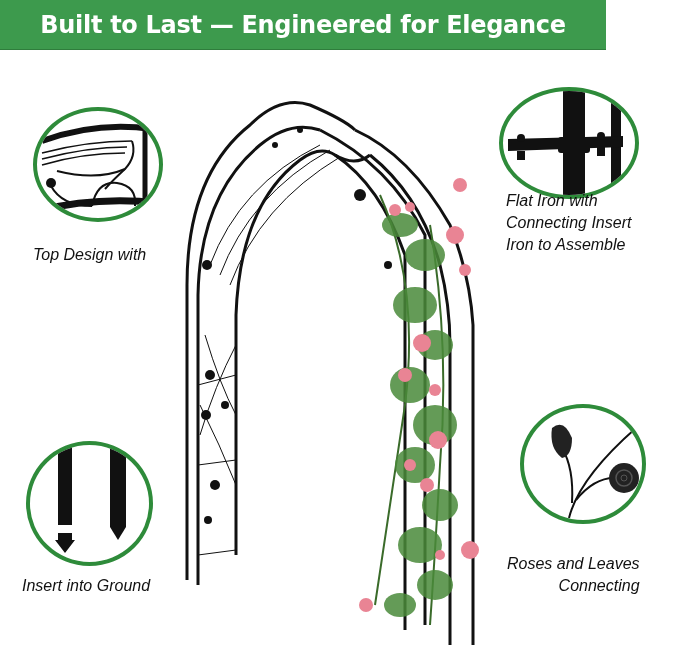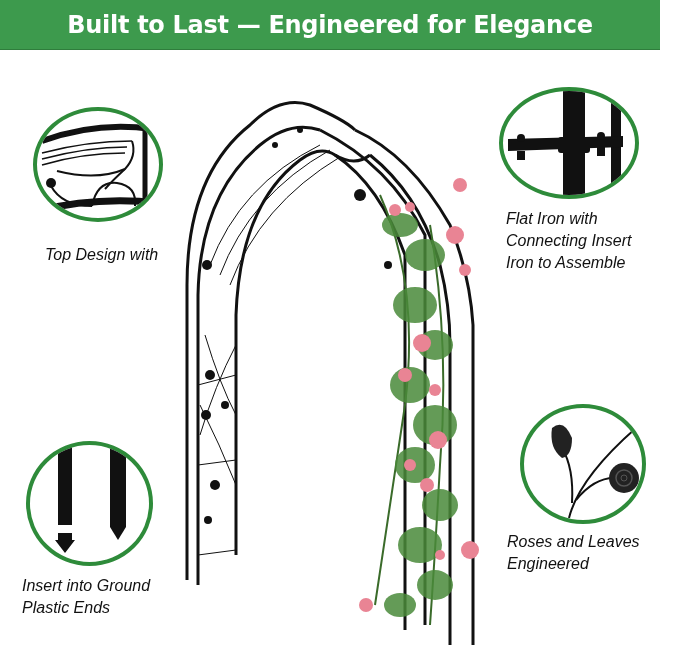--- a/index.html
+++ b/index.html
@@ -2,21 +2,21 @@
 <html><head>
   <meta charset="utf-8">
   <style>
     html, body { margin: 0; padding: 0; }
     body {
       width: 679px; height: 654px; position: relative; overflow: hidden;
       background: #ffffff;
       font-family: "DejaVu Sans", "Liberation Sans", sans-serif;
     }
     .banner {
-      position: absolute; left: 0; top: 0; width: 660px; height: 49px;
+      position: absolute; left: 0; top: 0; width: 606px; height: 49px;
       background: #3d9a4d; border-bottom: 1px solid #2f7d3c;
       display: flex; align-items: center; justify-content: center;
     }
     .banner-title {
       color: #ffffff; font-weight: bold; font-size: 24px; letter-spacing: -0.3px;
       font-family: "DejaVu Sans", sans-serif;
     }
     .circle {
       position: absolute; border: 4px solid #2e8b3a; border-radius: 50%;
       background: #fff; overflow: hidden; box-sizing: border-box;
@@ -120,68 +120,67 @@
       <path d="M108 20 L108 100" stroke-width="5"></path>
       <path d="M95 30 Q100 45 88 58 Q75 70 68 78" stroke-width="2"></path>
       <path d="M20 60 Q60 70 88 58" stroke-width="2"></path>
       <path d="M55 95 Q60 70 80 72 Q100 75 98 95" stroke-width="2"></path>
       <path d="M14 75 Q25 95 55 95" stroke-width="2"></path>
       <path d="M0 100 Q60 85 122 92" stroke-width="7"></path>
     </g>
     <circle cx="14" cy="72" r="5" fill="#111"></circle>
   </svg>
 </div>
-<div class="caption" style="left:33px;top:244px;margin-left:12px;">
+<div class="caption" style="left:33px;top:244px;">
   <span>Top Design with</span>
 </div>
 
 <div class="circle" style="left:499px;top:87px;width:140px;height:112px;">
   <svg width="132" height="104" viewBox="0 0 132 104">
     <g fill="#111">
       <rect x="60" y="0" width="22" height="104"></rect>
       <rect x="108" y="0" width="10" height="104"></rect>
       <path d="M5 48 L120 45 L120 56 L5 60 Z"></path>
       <rect x="55" y="46" width="32" height="16" rx="3"></rect>
       <circle cx="18" cy="47" r="4"></circle>
         <circle cx="98" cy="45" r="4"></circle>
       <rect x="14" y="60" width="8" height="9"></rect>
         <rect x="94" y="56" width="8" height="9"></rect>
     </g>
   </svg>
 </div>
-<div class="caption" style="left:506px;top:208px;">
+<div class="caption" style="left:506px;top:190px;">
   <span>Flat Iron with</span>
   <span>Connecting Insert</span>
   <span>Iron to Assemble</span>
 </div>
 
 <div class="circle" style="left:26px;top:441px;width:127px;height:125px;">
   <svg width="119" height="117" viewBox="0 0 119 117">
     <g fill="#111">
       <rect x="28" y="0" width="14" height="80"></rect>
       <path d="M28 88 L42 88 L42 95 L45 95 L35 108 L25 95 L28 95 Z"></path>
       <rect x="80" y="0" width="16" height="82"></rect>
       <path d="M80 82 L96 82 L88 95 Z"></path>
     </g>
   </svg>
 </div>
 <div class="caption" style="left:22px;top:575px;width:148px;overflow:hidden;">
   <span>Insert into Ground</span>
-  <span>Plastic Ends</span>
 </div>
 
 <div class="circle" style="left:520px;top:404px;width:126px;height:120px;">
   <svg width="118" height="112" viewBox="0 0 118 112">
     <g fill="none" stroke="#111" stroke-width="2">
       <path d="M45 110 Q55 70 112 20"></path>
       <path d="M48 95 Q50 60 38 40"></path>
       <path d="M52 92 Q70 70 90 70"></path>
     </g>
     <path d="M28 20 Q40 10 48 30 Q48 48 38 50 Q25 40 28 20 Z" fill="#222"></path>
     <circle cx="100" cy="70" r="15" fill="#222"></circle>
     <circle cx="100" cy="70" r="8" fill="none" stroke="#555" stroke-width="1.5"></circle>
     <circle cx="100" cy="70" r="3" fill="none" stroke="#555" stroke-width="1"></circle>
   </svg>
 </div>
-<div class="caption" style="left:507px;top:531px;">
+<div class="caption" style="left:507px;top:553px;text-align:right;">
   <span>Roses and Leaves</span>
-  <span>Engineered</span>
+  <span>Connecting</span>
 </div>
 
 </body></html>

